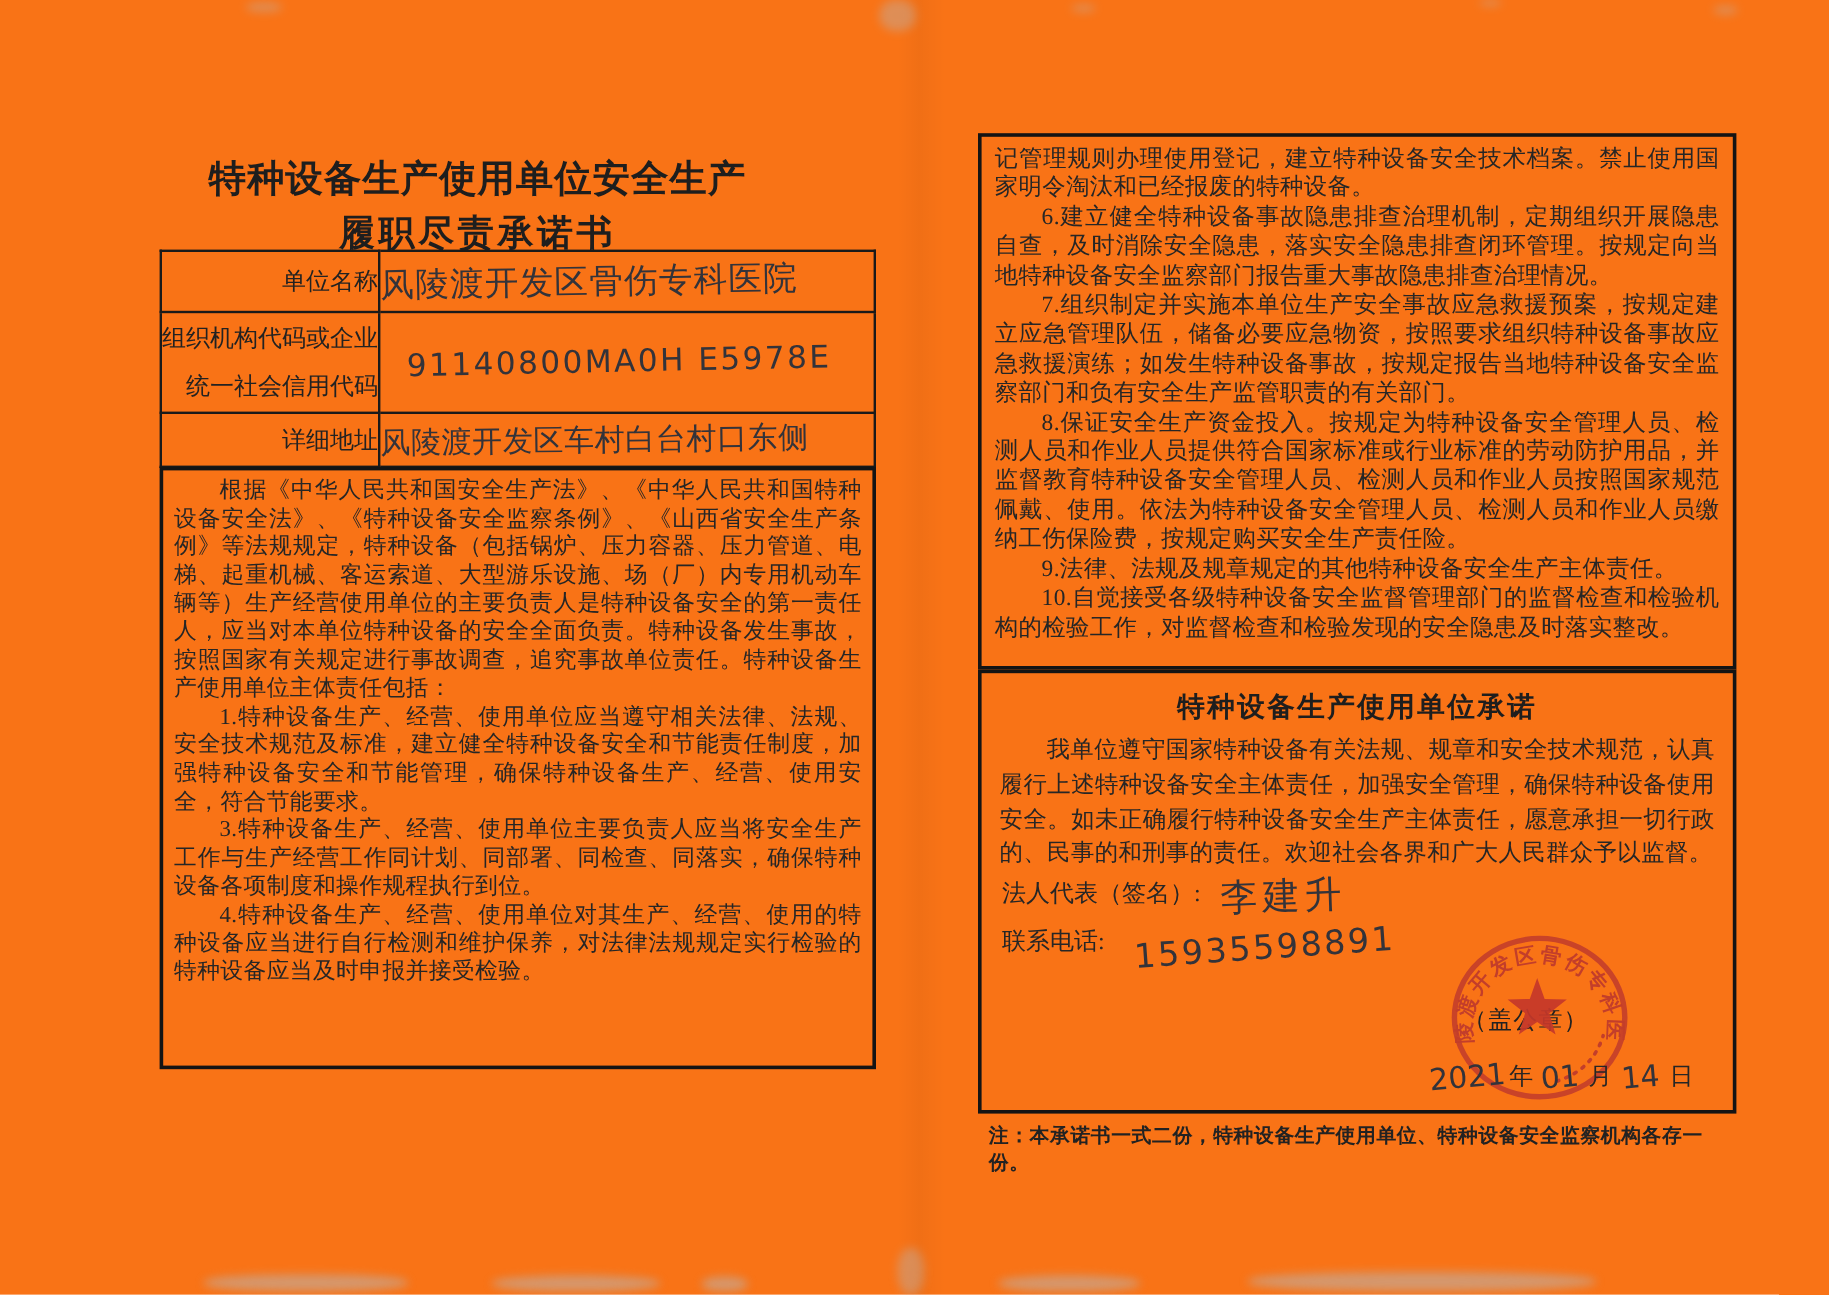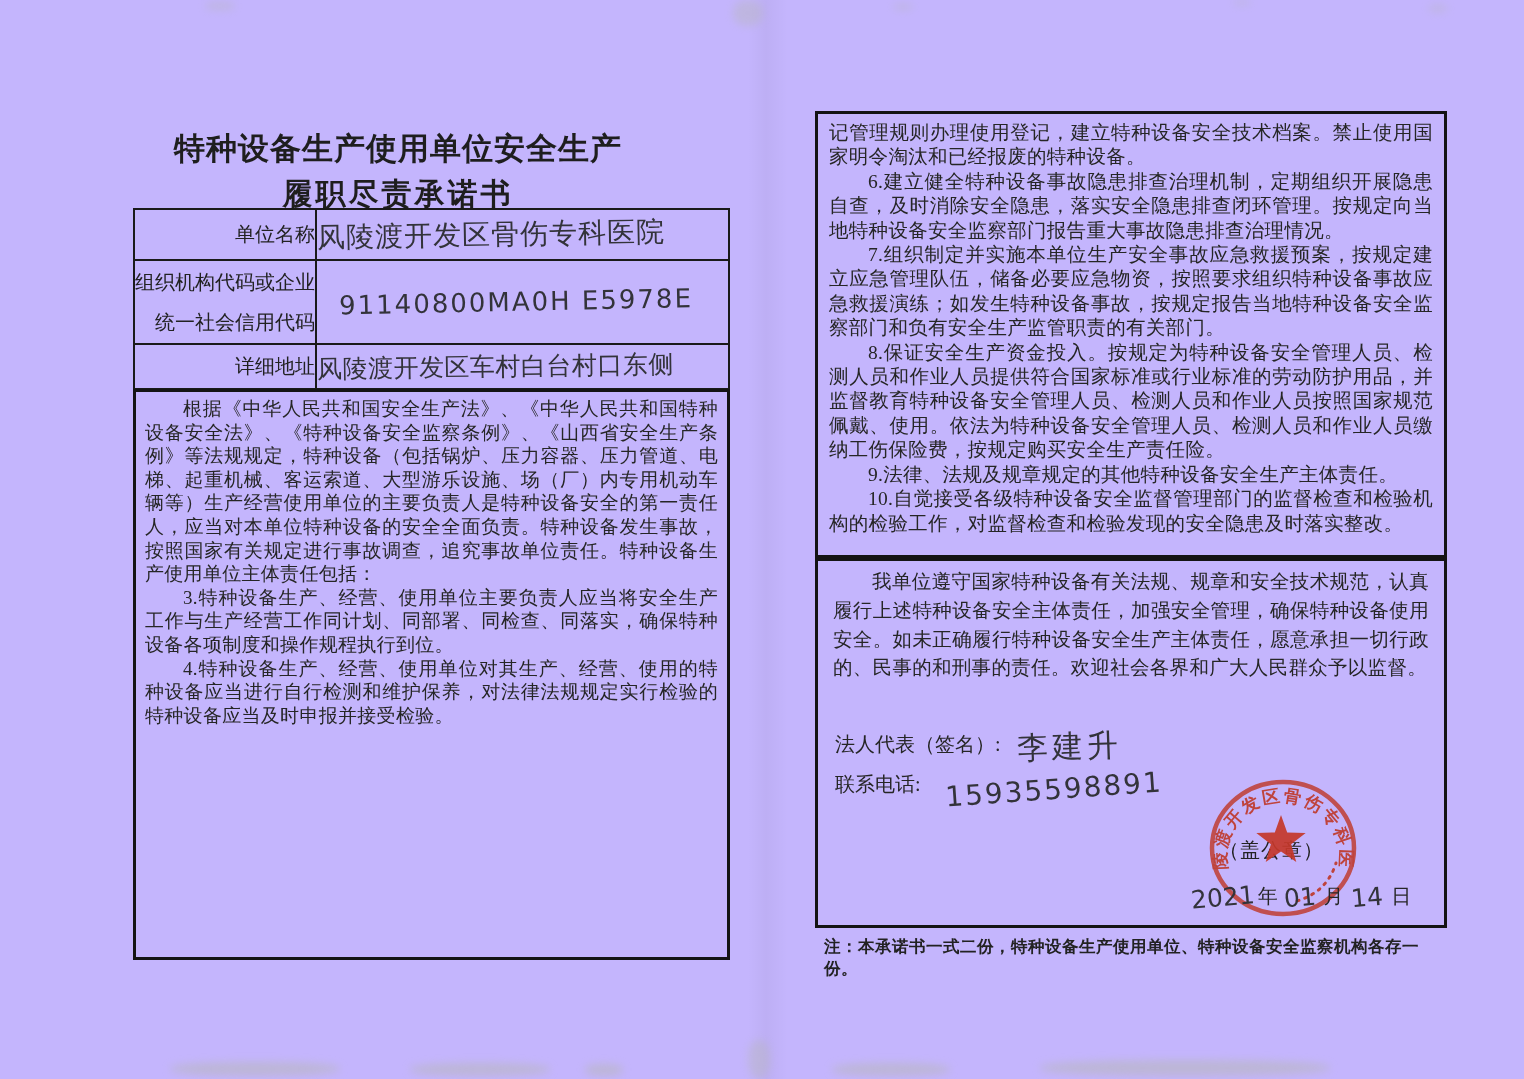--- a/index.html
+++ b/index.html
@@ -1,18 +1,18 @@
 <!DOCTYPE html>
 <html><head>
 <meta charset="utf-8">
 <style>
   html,body { margin:0; padding:0; background:#ffffff; }
   .canvas {
     position:relative; width:1524px; height:1079px;
-    background:#c4b5fd; overflow:hidden;
+    background:#f97316; overflow:hidden;
     font-family:"Liberation Serif","DejaVu Serif",serif;
     color:#262626;
   }
   .fold {
     position:absolute; left:748px; top:0; width:40px; height:100%;
     background:linear-gradient(90deg, rgba(0,0,0,0.00), rgba(0,0,0,0.035) 45%, rgba(0,0,0,0.00));
   }
   .sm { position:absolute; background:#b7b7b7; filter:blur(4px); opacity:0.40; border-radius:45%; }
   .sm.dark { opacity:0.55; }
 
@@ -29,21 +29,21 @@
   .row-3 { height:45px; }
   .two-line div { line-height:40px; }
   .cell-value { padding-left:16px; }
 
   .hand { font-family:"DejaVu Sans","Liberation Sans",sans-serif; color:#33333a; font-weight:400; }
   .hw-name    { display:inline-block; font-size:28px; transform:rotate(-1deg); letter-spacing:1px; }
   .hw-code    { display:inline-block; font-size:26px; transform:rotate(-1.2deg); letter-spacing:2px; padding-left:22px; }
   .hw-address { display:inline-block; font-size:25px; transform:rotate(-0.8deg); letter-spacing:0.5px; }
 
   .body-box {
-    position:absolute; left:133px; top:389px; width:597px; height:571px;
+    position:absolute; left:133px; top:389px; width:597px; height:502px;
     border:3px solid #141414; box-sizing:border-box; padding:5px 9px 0 9px; overflow:hidden;
   }
   .body-box p { margin:0; font-size:19px; line-height:23.6px; text-align:justify; text-indent:2em; letter-spacing:0.3px; }
 
   
   .cont-box {
     position:absolute; left:815px; top:111px; width:632px; height:447px;
     border:3px solid #141414; box-sizing:border-box; padding:7px 11px 0 11px; overflow:hidden;
   }
   .cont-box p { margin:0; font-size:19.5px; line-height:24.4px; text-align:justify; text-indent:2em; letter-spacing:0.3px; }
@@ -124,39 +124,41 @@
         </td>
         <td class="cell-value">
           <span class="hand hw-address">风陵渡开发区车村白台村口东侧</span>
         </td>
       </tr>
     </tbody>
       </table>
 
     <div class="body-box">
       <p>根据《中华人民共和国安全生产法》、《中华人民共和国特种设备安全法》、《特种设备安全监察条例》、《山西省安全生产条例》等法规规定，特种设备（包括锅炉、压力容器、压力管道、电梯、起重机械、客运索道、大型游乐设施、场（厂）内专用机动车辆等）生产经营使用单位的主要负责人是特种设备安全的第一责任人，应当对本单位特种设备的安全全面负责。特种设备发生事故，按照国家有关规定进行事故调查，追究事故单位责任。特种设备生产使用单位主体责任包括：</p>
+      <p>1.特种设备生产、经营、使用单位应当遵守相关法律、法规、安全技术规范及标准，建立健全特种设备安全和节能责任制度，加强特种设备安全和节能管理，确保特种设备生产、经营、使用安全，符合节能要求。</p>
       <p>3.特种设备生产、经营、使用单位主要负责人应当将安全生产工作与生产经营工作同计划、同部署、同检查、同落实，确保特种设备各项制度和操作规程执行到位。</p>
       <p>4.特种设备生产、经营、使用单位对其生产、经营、使用的特种设备应当进行自行检测和维护保养，对法律法规规定实行检验的特种设备应当及时申报并接受检验。</p>
 
     </div>
 
   </section>
 
   <section>
 
     <div class="cont-box">
       <p class="no-indent">记管理规则办理使用登记，建立特种设备安全技术档案。禁止使用国家明令淘汰和已经报废的特种设备。</p>
       <p>6.建立健全特种设备事故隐患排查治理机制，定期组织开展隐患自查，及时消除安全隐患，落实安全隐患排查闭环管理。按规定向当地特种设备安全监察部门报告重大事故隐患排查治理情况。</p>
       <p>7.组织制定并实施本单位生产安全事故应急救援预案，按规定建立应急管理队伍，储备必要应急物资，按照要求组织特种设备事故应急救援演练；如发生特种设备事故，按规定报告当地特种设备安全监察部门和负有安全生产监管职责的有关部门。</p>
       <p>8.保证安全生产资金投入。按规定为特种设备安全管理人员、检测人员和作业人员提供符合国家标准或行业标准的劳动防护用品，并监督教育特种设备安全管理人员、检测人员和作业人员按照国家规范佩戴、使用。依法为特种设备安全管理人员、检测人员和作业人员缴纳工伤保险费，按规定购买安全生产责任险。</p>
       <p>9.法律、法规及规章规定的其他特种设备安全生产主体责任。</p>
       <p>10.自觉接受各级特种设备安全监督管理部门的监督检查和检验机构的检验工作，对监督检查和检验发现的安全隐患及时落实整改。</p>
     </div>
 
     <div class="commit-box">
+      <div class="commit-title">特种设备生产使用单位承诺</div>
       <p class="commit-body">我单位遵守国家特种设备有关法规、规章和安全技术规范，认真履行上述特种设备安全主体责任，加强安全管理，确保特种设备使用安全。如未正确履行特种设备安全生产主体责任，愿意承担一切行政的、民事的和刑事的责任。欢迎社会各界和广大人民群众予以监督。</p>
 
       <div class="legal-line">
         <span>法人代表（签名）:</span><span class="hand signature">李建升</span>
       </div>
 
       <div class="phone-line">
         <span>联系电话:</span><span class="hand phone-value">15935598891</span>
       </div>
 

